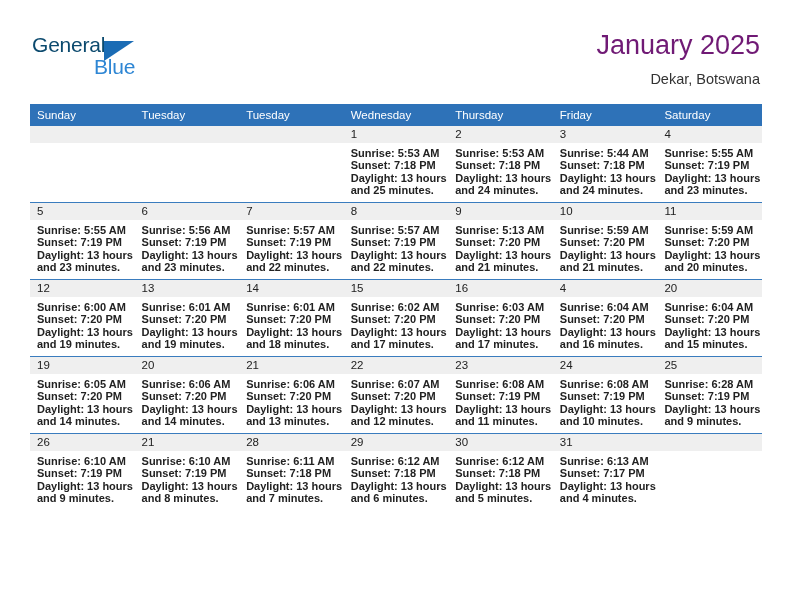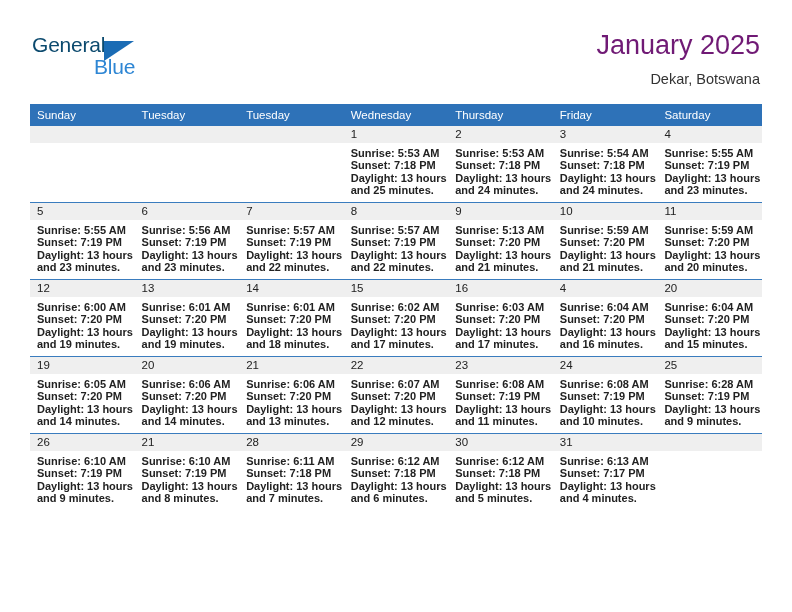--- a/index.html
+++ b/index.html
@@ -229,21 +229,21 @@
                   <div>Sunset: 7:18 PM</div>
                   <div>Daylight: 13 hours</div>
                   <div>and 24 minutes.</div>
                 </div>
               </div>
             </td>
             <td>
               <div class="daycell">
                 <div class="daynum-strip">3</div>
                 <div class="dayinfo">
-                  <div>Sunrise: 5:54 AM</div>
+                  <div>Sunrise: 5:44 AM</div>
                   <div>Sunset: 7:18 PM</div>
                   <div>Daylight: 13 hours</div>
                   <div>and 24 minutes.</div>
                 </div>
               </div>
             </td>
             <td>
               <div class="daycell">
                 <div class="daynum-strip">4</div>
                 <div class="dayinfo">

